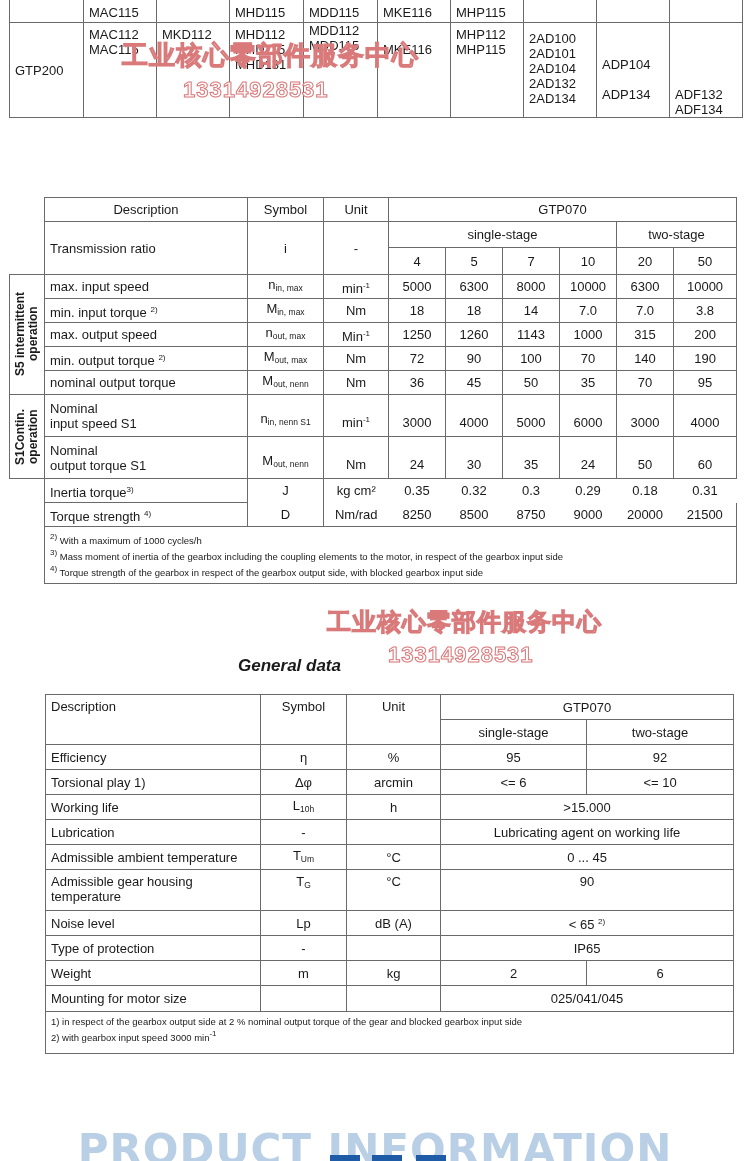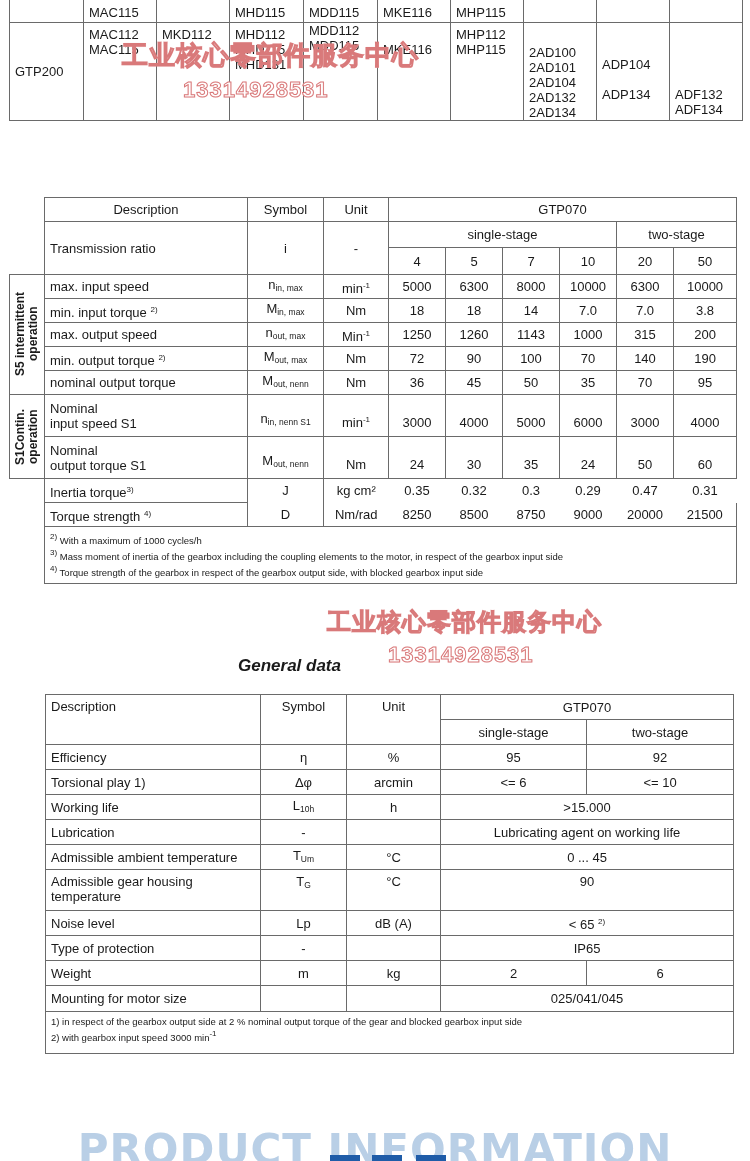--- a/index.html
+++ b/index.html
@@ -90,21 +90,21 @@
       <span>MDD112</span>
           <span>MDD115</span>
     </td>
     <td class="l stack" style="vertical-align:top;padding-top:19px">
       <span>MKE116</span>
     </td>
     <td class="l stack" style="vertical-align:top;padding-top:4px">
       <span>MHP112</span>
           <span>MHP115</span>
     </td>
-    <td class="l stack" style="vertical-align:top;padding-top:22px">
+    <td class="l stack" style="vertical-align:top;padding-top:8px">
       <span>2AD100</span>
           <span>2AD101</span>
           <span>2AD104</span>
           <span>2AD132</span>
           <span>2AD134</span>
     </td>
     <td class="l stack" style="vertical-align:top;padding-top:34px">
       <span>ADP104</span>
           <span style="height:15px"></span>
           <span>ADP134</span>
@@ -254,21 +254,21 @@
 
   <tr>
     <td class="nob"></td>
     <td class="l"><span>Inertia torque</span><span class="sup">3)</span></td>
     <td style="border-bottom:none"><span>J</span></td>
     <td class="nob"><span>kg cm²</span></td>
     <td class="nob">0.35</td>
     <td class="nob">0.32</td>
     <td class="nob">0.3</td>
     <td class="nob">0.29</td>
-    <td class="nob">0.47</td>
+    <td class="nob">0.18</td>
     <td class="nob">0.31</td>
   </tr>
   <tr>
     <td class="nob"></td>
     <td class="l"><span>Torque strength </span><span class="sup">4)</span></td>
     <td style="border-top:none"><span>D</span></td>
     <td class="nob" style="border-bottom:1px solid #6a6a6a !important"><span>Nm/rad</span></td>
     <td class="nob" style="border-bottom:1px solid #6a6a6a !important">8250</td>
     <td class="nob" style="border-bottom:1px solid #6a6a6a !important">8500</td>
     <td class="nob" style="border-bottom:1px solid #6a6a6a !important">8750</td>

